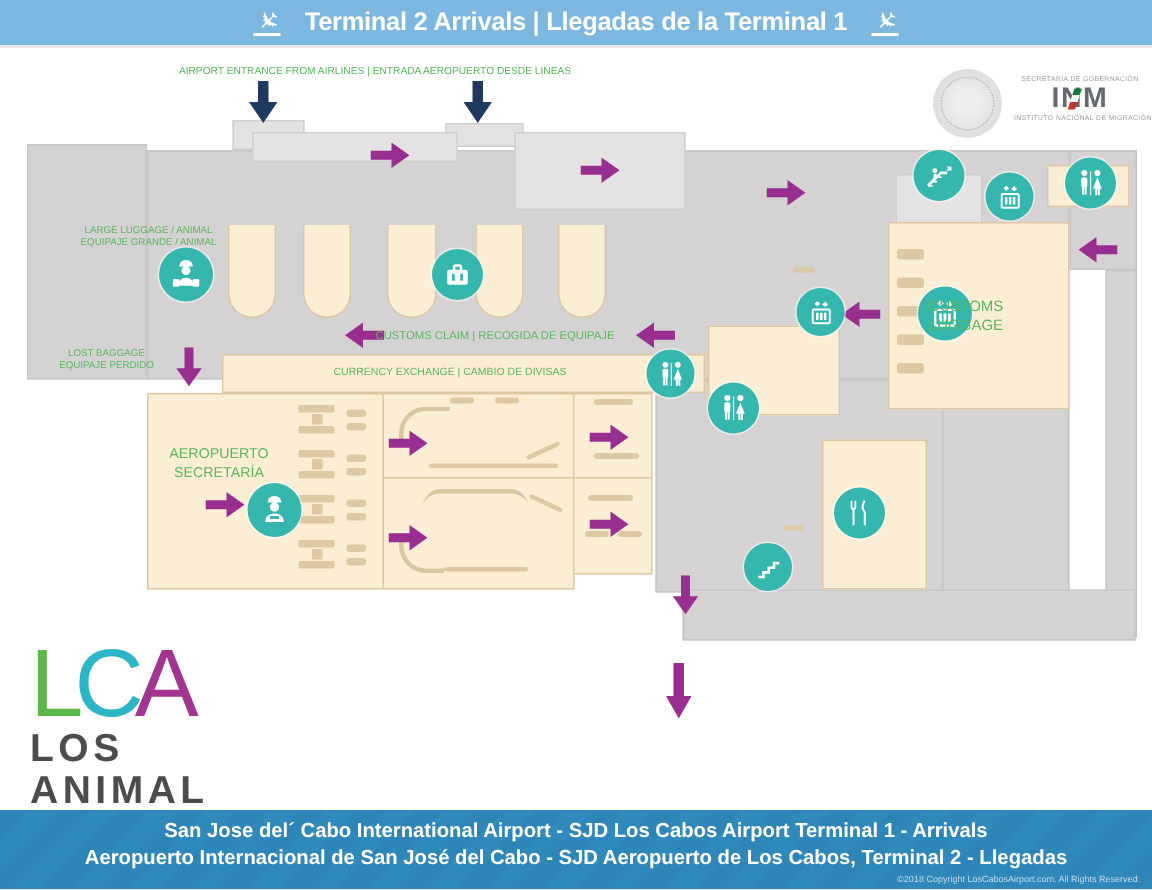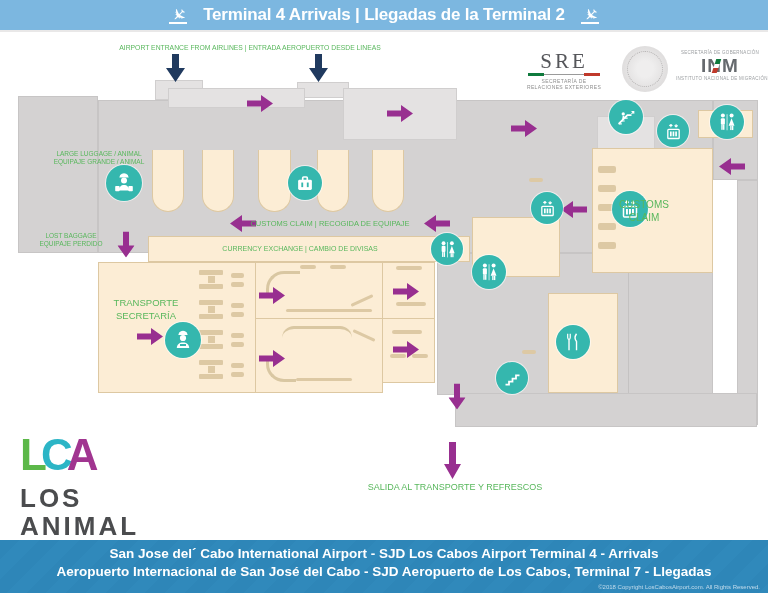--- a/index.html
+++ b/index.html
@@ -37,21 +37,21 @@
   .seal{position:absolute;left:622px;top:46px;width:46px;height:46px;border-radius:50%;
         background:radial-gradient(circle,#efeeee 25%,#d8d6d6 90%);}
   .seal div{position:absolute;inset:5px;border-radius:50%;border:1px dotted #b5b3b3;}
   .inm{position:absolute;left:676px;top:50px;width:88px;text-align:center;color:#666a6e;}
   .inm .top,.inm .bot{font-size:4.5px;color:#9b9ea1;line-height:6px;letter-spacing:.3px;white-space:nowrap;}
   .inm .t{font-size:19px;font-weight:bold;line-height:20px;letter-spacing:1px;position:relative;}
   .inm .tric{position:absolute;left:38px;top:3px;width:5px;height:14px;transform:skewX(-18deg);
              background:linear-gradient(#0f7a3d 33%,#fff 33% 66%,#c0392b 66%);}
   
   .lca{position:absolute;left:20px;top:426px;width:160px;}
-  .lca .mono{font-size:44px;font-weight:bold;line-height:58px;letter-spacing:-6px;}
+  .lca .mono{font-size:64px;font-weight:normal;line-height:58px;letter-spacing:-6px;}
   .lca .mono .l{color:#5cb849;}
   .lca .mono .c{color:#2cb5c6;}
   .lca .mono .a{color:#a13590;}
   .lca .nm{font-size:26px;font-weight:bold;color:#4b4c4e;letter-spacing:3px;line-height:28px;}
   .lca .sub{font-size:8px;color:#7f8082;letter-spacing:.2px;margin-top:1px;}
   
   .botbar{position:absolute;left:0;top:540px;width:768px;height:53px;
           background:repeating-linear-gradient(135deg,#2e86b8 0 14px,#3089bb 14px 28px);
           color:#fff;text-align:center;}
   .botbar .l1{margin-top:6px;font-size:13.5px;font-weight:bold;}
@@ -59,21 +59,21 @@
   .botbar .cp{position:absolute;right:8px;bottom:3px;font-size:6px;color:#c3dcec;}
   svg{display:block;}
 </style>
 </head>
 <body>
 
 <div class="stage">
 
   <div class="topbar">
     <span class="plane"><i>✈</i></span>
-    <h1>Terminal 4 Arrivals | Llegadas de la Terminal 2</h1>
+    <h1>Terminal 2 Arrivals | Llegadas de la Terminal 1</h1>
     <span class="plane"><i>✈</i></span>
   </div>
 
   <div class="lg" style="left:155px;top:80px;width:48px;height:20px;"></div>
   <div class="lg" style="left:297px;top:82px;width:52px;height:16px;"></div>
   <div class="g" style="left:18px;top:96px;width:80px;height:157px;"></div>
   <div class="g" style="left:98px;top:100px;width:615px;height:153px;"></div>
   <div class="g" style="left:713px;top:100px;width:45px;height:80px;"></div>
   <div class="g" style="left:737px;top:180px;width:21px;height:245px;"></div>
   <div class="g" style="left:437px;top:253px;width:276px;height:142px;"></div>
@@ -360,57 +360,46 @@
     <div>LARGE LUGGAGE / ANIMAL</div>
     <div>EQUIPAJE GRANDE / ANIMAL</div>
   </div>
   <div class="lbl" style="left:28px;top:232px;width:86px;font-size:6.5px;white-space:normal;">
     <div>LOST BAGGAGE</div>
     <div>EQUIPAJE PERDIDO</div>
   </div>
   <div class="lbl" style="left:245px;top:219px;width:170px;font-size:7.5px;">CUSTOMS CLAIM | RECOGIDA DE EQUIPAJE</div>
   <div class="lbl" style="left:180px;top:244px;width:240px;font-size:7px;">CURRENCY EXCHANGE | CAMBIO DE DIVISAS</div>
   <div class="lbl" style="left:108px;top:296px;width:76px;font-size:9.5px;line-height:13px;white-space:normal;">
-    <div>TRANSPORTE</div>
+    <div>AEROPUERTO</div>
     <div>SECRETARÍA</div>
   </div>
   <div class="lbl" style="left:612px;top:198px;width:64px;font-size:10px;line-height:13px;white-space:normal;">
     <div>CUSTOMS</div>
-    <div>CLAIM</div>
+    <div>LUGGAGE</div>
   </div>
   <div class="lbl" style="left:340px;top:481px;width:230px;font-size:9px;line-height:13px;white-space:normal;">
-    <div>SALIDA AL TRANSPORTE Y REFRESCOS</div>
-  </div>
-
-  <div class="sre">
-    <div class="t">SRE</div>
-    <div class="rule">
-        <span class="gr"></span>
-        <span class="ln"></span>
-        <span class="rd"></span>
-      </div>
-    <div class="cap">SECRETARÍA DE</div>
-    <div class="cap">RELACIONES EXTERIORES</div>
-  </div>
+  </div>
+
   <div class="seal">
       <div></div>
     </div>
   <div class="inm">
     <div class="top">SECRETARÍA DE GOBERNACIÓN</div>
     <div class="t"><span>INM</span><span class="tric"></span></div>
     <div class="bot">INSTITUTO NACIONAL DE MIGRACIÓN</div>
   </div>
 
   <div class="lca">
     <div class="mono">
       <span class="l">L</span><span class="c">C</span><span class="a">A</span>
     </div>
     <div class="nm">LOS ANIMAL</div>
     <div class="sub">San Jose del Cabo International Airport</div>
   </div>
 
   <div class="botbar">
-    <div class="l1">San Jose del´ Cabo International Airport - SJD Los Cabos Airport Terminal 4 - Arrivals</div>
-    <div class="l2">Aeropuerto Internacional de San José del Cabo - SJD Aeropuerto de Los Cabos, Terminal 7 - Llegadas</div>
+    <div class="l1">San Jose del´ Cabo International Airport - SJD Los Cabos Airport Terminal 1 - Arrivals</div>
+    <div class="l2">Aeropuerto Internacional de San José del Cabo - SJD Aeropuerto de Los Cabos, Terminal 2 - Llegadas</div>
     <div class="cp">©2018 Copyright LosCabosAirport.com. All Rights Reserved.</div>
   </div>
 
 </div>
 
 </body></html>

